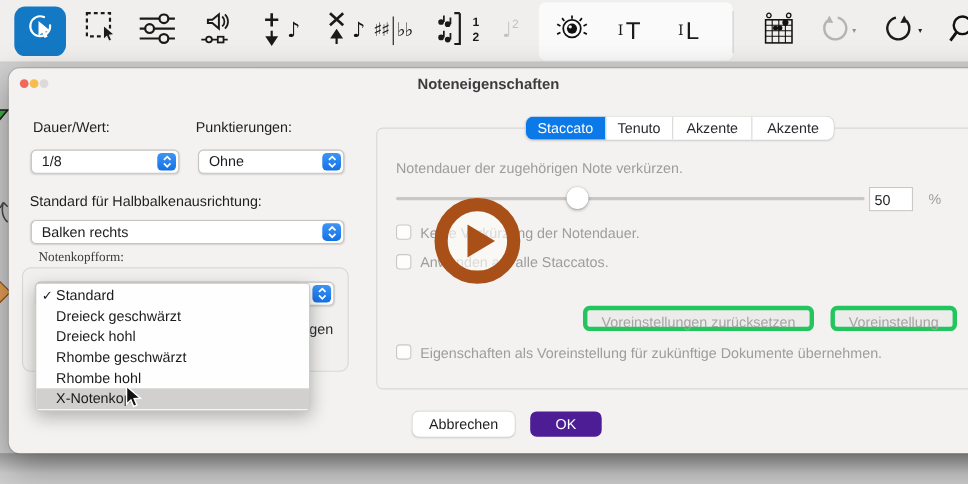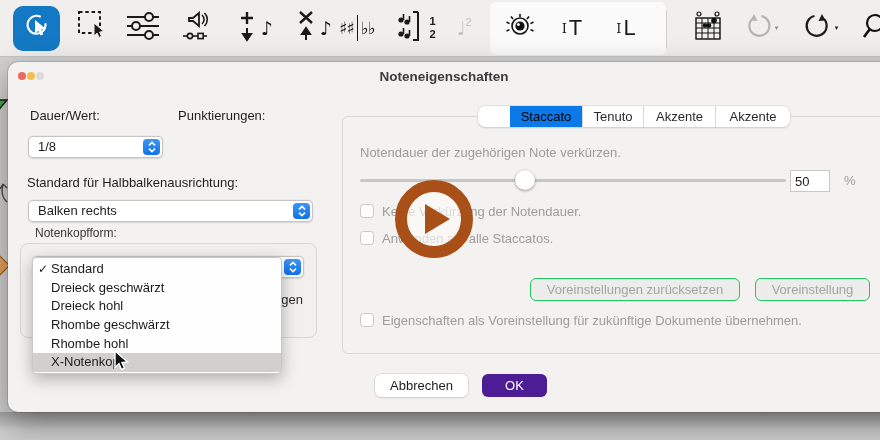--- a/index.html
+++ b/index.html
@@ -31,47 +31,47 @@
 
   
   .dialog { left:8px; top:62px; width:914px; height:350px; background:#f3f2f1; border-radius:10px 0 0 10px; box-shadow:0 12px 34px rgba(0,0,0,.38), 0 0 0 1px rgba(0,0,0,.12); }
   .tl { position:absolute; top:10px; width:8px; height:8px; border-radius:50%; }
   .tl.red { left:10px; background:#ee6a5e; }
   .tl.yellow { left:19px; background:#f5bd4e; }
   .tl.gray { left:28px; background:#dcdbda; }
   .dlg-title { left:0; top:7px; width:872px; text-align:center; font-size:13.5px; font-weight:bold; color:#3c3c3e; }
 
   .lbl { font-size:13px; color:#1f1f21; }
-  .lbl-sm { font-size:12px; color:#3a3a3c; }
+  .lbl-sm { font-size:12px; color:#3a3a3c;font-family:Liberation Serif, serif; }
   .dropdown { position:absolute; height:22px; background:#fff; border:1px solid #c6c5c4; border-radius:5px; font-size:13px; color:#1d1d1f; line-height:20px; padding-left:9px; box-shadow:0 0.5px 1.5px rgba(0,0,0,.12); }
   .stepper { position:absolute; right:2px; top:2px; width:17px; height:16px; background:linear-gradient(#3e95f5,#1272e6); border-radius:4px; display:flex; align-items:center; justify-content:center; }
 
   .groupbox { left:12px; top:181px; width:297px; height:95px; border:1px solid #d8d7d6; border-radius:8px; background:#f1f0ef; }
   .frag-text { font-size:13px; color:#2c2c2e; }
 
   
   .menu { left:24px; top:195px; width:250px; height:117px; background:#fefefe; border:1px solid #c9c8c7; border-radius:4px; box-shadow:0 5px 16px rgba(0,0,0,.28); padding-top:2px; }
   .menu-row { position:relative; height:18.7px; line-height:18.7px; font-size:13px; color:#1b1b1d; padding-left:18px; }
   .menu-row .check { position:absolute; left:5px; width:12px; font-size:12px; }
   .menu-row.highlighted { background:#d1d0cf; }
 
   
   .tabbox { left:334px; top:54px; width:562px; height:238px; border:1px solid #d9d8d7; border-radius:6px; }
   .tabs { left:470px; top:44px; height:21px; display:flex; background:#fff; border-radius:7px; box-shadow:0 0 0 0.5px #cfcecd, 0 1px 2px rgba(0,0,0,.14); overflow:hidden; }
   .tab { font-size:13px; color:#2a2a2c; line-height:21px; text-align:center; border-right:1px solid #d8d7d6; }
   .tab:last-child { border-right:none; }
-  .tab.selected { background:#0b79e8; color:#000000;margin-left:32px; }
+  .tab.selected { background:#0b79e8; color:#ffffff; }
   .desc { font-size:13px; color:#9e9d9c; }
   .slider-track { height:3px; background:#c8c7c6; border-radius:2px; }
   .slider-thumb { width:20px; height:20px; background:#fff; border-radius:50%; box-shadow:0 1px 3px rgba(0,0,0,.35), 0 0 0 0.5px rgba(0,0,0,.08); }
   .num-field { width:40px; height:22px; background:#fff; border:1px solid #c9c8c7; font-size:13px; color:#1d1d1f; padding:0 4px; font-family:"Liberation Sans",sans-serif; }
   .pct { font-size:13px; color:#9e9d9c; }
   .cb { width:14px; height:14px; background:#fdfdfd; border:1px solid #c9c8c7; border-radius:3.5px; }
   .cb-label { font-size:13px; color:#9e9d9c; }
-  .btn-disabled { position:absolute; height:23px; background:#ececeb; border:1px solid #22c55e; border-radius:6px; font-size:13px; color:#a6a5a4; text-align:center; line-height:21px; }
+  .btn-disabled { position:absolute; height:23px; background:#ececeb; border:4px solid #22c55e; border-radius:6px; font-size:13px; color:#a6a5a4; text-align:center; line-height:21px; }
   .btn-cancel { left:367px; top:312px; width:93px; height:23px; background:#fff; border-radius:6px; font-size:13px; color:#1d1d1f; text-align:center; line-height:23px; box-shadow:0 0 0 0.5px #cfcecd, 0 1px 2px rgba(0,0,0,.15); }
   .btn-ok { left:474px; top:312px; width:65px; height:23px; background:#4c1d95; border-radius:6px; font-size:13px; color:#fff; text-align:center; line-height:23px; }
 
   
   .play-overlay { left:395px; top:180px; width:78px; height:78px; border:12px solid #a85018; border-radius:50%; background:rgba(252,250,248,.66); display:flex; align-items:center; justify-content:center; }
   .play-triangle { width:0; height:0; border-top:15px solid transparent; border-bottom:15px solid transparent; border-left:25px solid #a85018; margin-left:7px; }
 </style>
 </head>
 <body>
 
@@ -266,20 +266,28 @@
   <div class="abs lbl" style="left:170px; top:46px;">Punktierungen:</div>
 
   <div class="dropdown" style="left:20px; top:74px; width:135px;">
     <span>1/8</span>
     <span class="stepper">
       <svg width="10" height="12" viewBox="0 0 10 12">
           <path d="M2 4.4 L5 1.4 L8 4.4 M2 7.6 L5 10.6 L8 7.6" fill="none" stroke="#fff" stroke-width="1.6"></path>
         </svg>
     </span>
   </div>
+  <div class="dropdown" style="left:172px; top:74px; width:133px;">
+    <span>Ohne</span>
+    <span class="stepper">
+      <svg width="10" height="12" viewBox="0 0 10 12">
+          <path d="M2 4.4 L5 1.4 L8 4.4 M2 7.6 L5 10.6 L8 7.6" fill="none" stroke="#fff" stroke-width="1.6"></path>
+        </svg>
+    </span>
+  </div>
 
   <div class="abs lbl" style="left:19px; top:113px;">Standard für Halbbalkenausrichtung:</div>
   <div class="dropdown" style="left:20px; top:138px; width:285px;">
     <span>Balken rechts</span>
     <span class="stepper">
       <svg width="10" height="12" viewBox="0 0 10 12">
           <path d="M2 4.4 L5 1.4 L8 4.4 M2 7.6 L5 10.6 L8 7.6" fill="none" stroke="#fff" stroke-width="1.6"></path>
         </svg>
     </span>
   </div>

